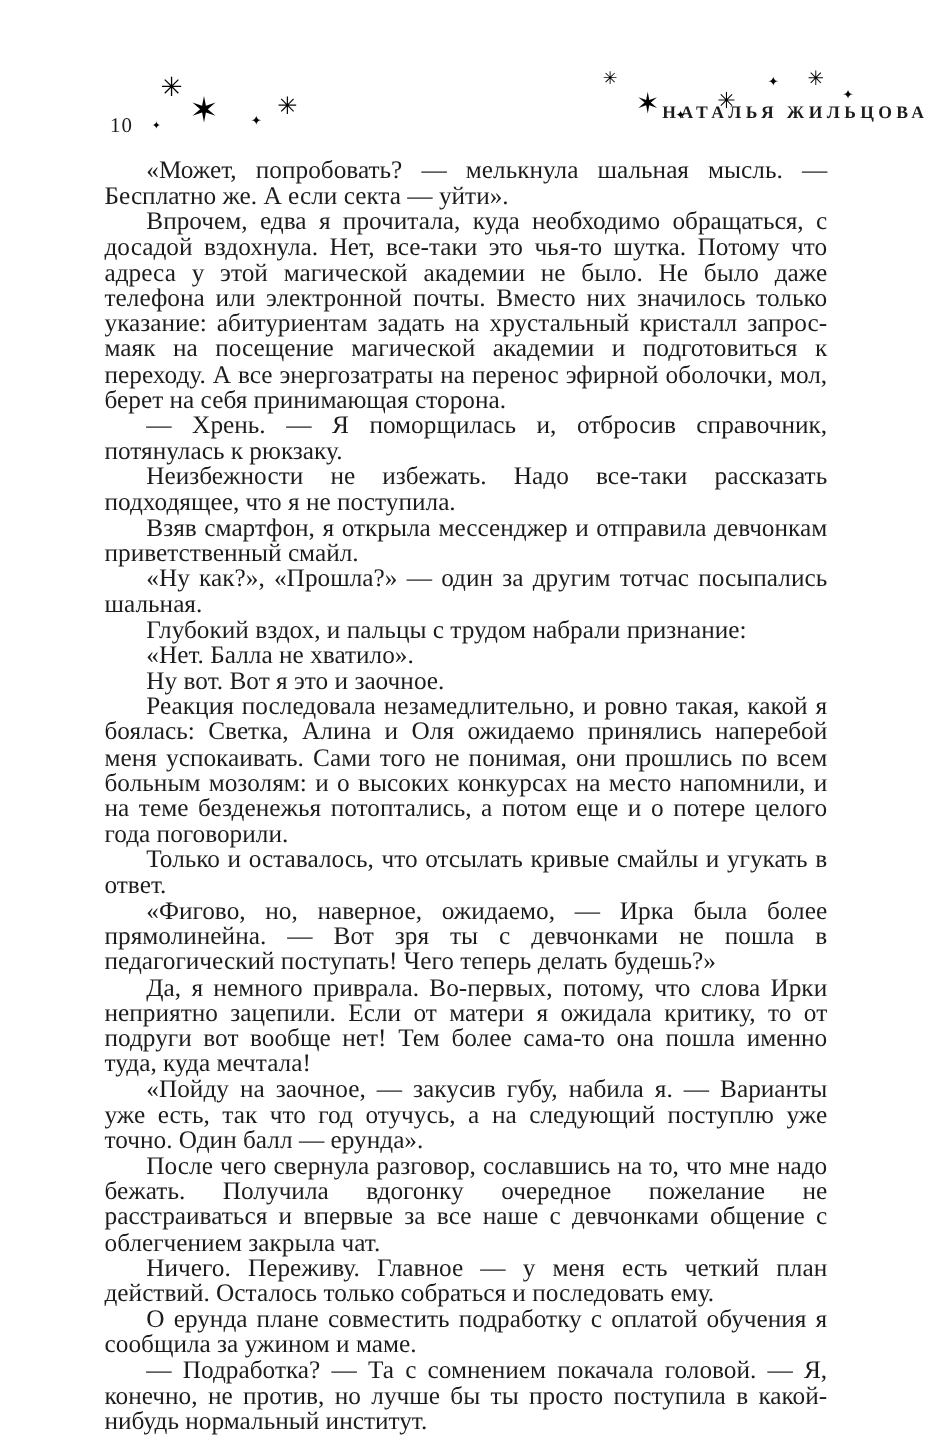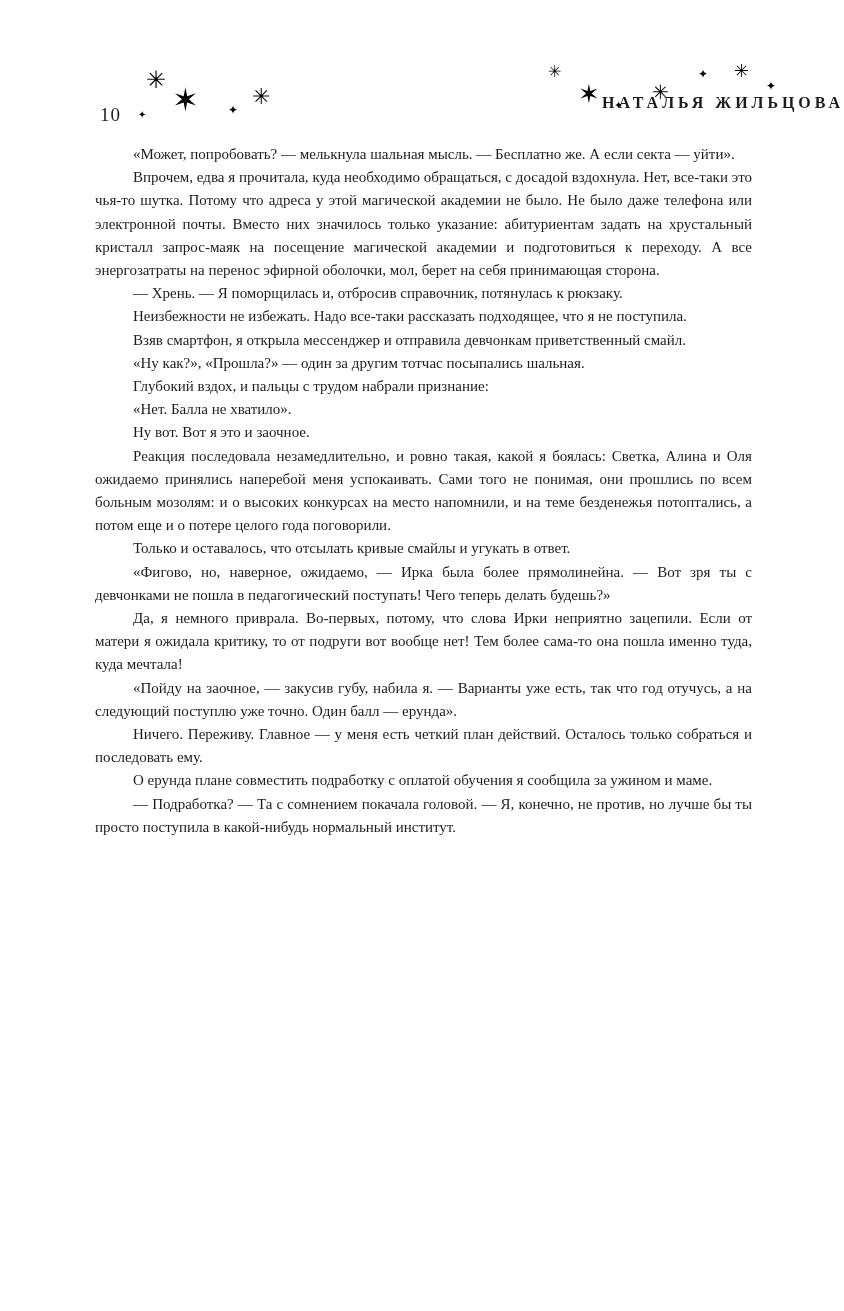--- a/index.html
+++ b/index.html
@@ -57,21 +57,21 @@
   .sp8  { left: 614px; top:  10px; font-size: 11px; }
   .sp9  { left: 652px; top:  -8px; font-size: 20px; }
   .sp10 { left: 698px; top: -22px; font-size: 12px; }
   .sp11 { left: 734px; top: -28px; font-size: 18px; }
   .sp12 { left: 766px; top: -10px; font-size: 12px; }
   .body-text {
     position: absolute;
     top: 143px;
     left: 95px;
     width: 657px;
-    font-size: 15px;
+    font-size: 23px;
     line-height: 23.2px;
     text-align: justify;
     text-justify: inter-word;
   }
   .body-text p {
     margin: 0;
     text-indent: 38px;
   }
 </style>
 </head>
@@ -105,18 +105,19 @@
       <p>Взяв смартфон, я открыла мессенджер и отправила девчонкам приветственный смайл.</p>
       <p>«Ну как?», «Прошла?» — один за другим тотчас посыпались шальная.</p>
       <p>Глубокий вздох, и пальцы с трудом набрали признание:</p>
       <p>«Нет. Балла не хватило».</p>
       <p>Ну вот. Вот я это и заочное.</p>
       <p>Реакция последовала незамедлительно, и ровно такая, какой я боялась: Светка, Алина и Оля ожидаемо принялись наперебой меня успокаивать. Сами того не понимая, они прошлись по всем больным мозолям: и о высоких конкурсах на место напомнили, и на теме безденежья потоптались, а потом еще и о потере целого года поговорили.</p>
       <p>Только и оставалось, что отсылать кривые смайлы и угукать в ответ.</p>
       <p>«Фигово, но, наверное, ожидаемо, — Ирка была более прямолинейна. — Вот зря ты с девчонками не пошла в педагогический поступать! Чего теперь делать будешь?»</p>
       <p>Да, я немного приврала. Во-первых, потому, что слова Ирки неприятно зацепили. Если от матери я ожидала критику, то от подруги вот вообще нет! Тем более сама-то она пошла именно туда, куда мечтала!</p>
       <p>«Пойду на заочное, — закусив губу, набила я. — Варианты уже есть, так что год отучусь, а на следующий поступлю уже точно. Один балл — ерунда».</p>
+      <p>После чего свернула разговор, сославшись на то, что мне надо бежать. Получила вдогонку очередное пожелание не расстраиваться и впервые за все наше с девчонками общение с облегчением закрыла чат.</p>
       <p>Ничего. Переживу. Главное — у меня есть четкий план действий. Осталось только собраться и последовать ему.</p>
       <p>О ерунда плане совместить подработку с оплатой обучения я сообщила за ужином и маме.</p>
       <p>— Подработка? — Та с сомнением покачала головой. — Я, конечно, не против, но лучше бы ты просто поступила в какой-нибудь нормальный институт.</p>
     </main>
 
 </div>
 
 </body></html>

